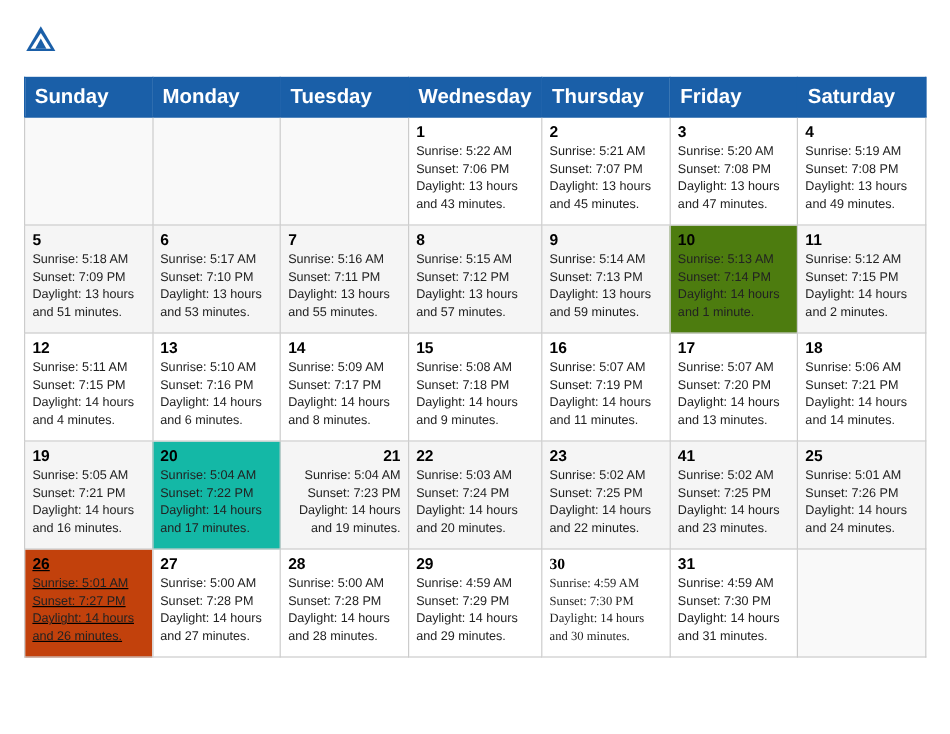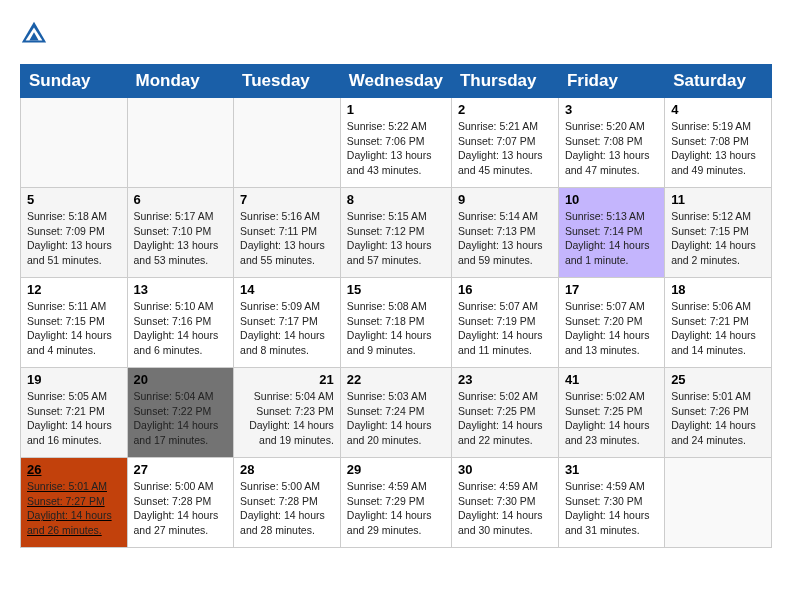--- a/index.html
+++ b/index.html
@@ -148,21 +148,21 @@
           <div class="day-info">Sunrise: 5:16 AM<br>Sunset: 7:11 PM<br>Daylight: 13 hours and 55 minutes.</div>
         </td>
         <td style="background-color: rgb(245, 245, 245);">
           <div class="day-num">8</div>
           <div class="day-info">Sunrise: 5:15 AM<br>Sunset: 7:12 PM<br>Daylight: 13 hours and 57 minutes.</div>
         </td>
         <td style="background-color: rgb(245, 245, 245);">
           <div class="day-num">9</div>
           <div class="day-info">Sunrise: 5:14 AM<br>Sunset: 7:13 PM<br>Daylight: 13 hours and 59 minutes.</div>
         </td>
-        <td style="background-color: #c4b5fd; margin-top: 20px;">
+        <td style="background-color: #4d7c0f; margin-top: 20px;">
           <div class="day-num">10</div>
           <div class="day-info">Sunrise: 5:13 AM<br>Sunset: 7:14 PM<br>Daylight: 14 hours and 1 minute.</div>
         </td>
         <td style="background-color: rgb(245, 245, 245);">
           <div class="day-num">11</div>
           <div class="day-info">Sunrise: 5:12 AM<br>Sunset: 7:15 PM<br>Daylight: 14 hours and 2 minutes.</div>
         </td>
       </tr>
       <tr>
         <td style="background-color: rgb(255, 255, 255);">
@@ -192,21 +192,21 @@
         <td style="background-color: rgb(255, 255, 255);">
           <div class="day-num">18</div>
           <div class="day-info">Sunrise: 5:06 AM<br>Sunset: 7:21 PM<br>Daylight: 14 hours and 14 minutes.</div>
         </td>
       </tr>
       <tr>
         <td style="background-color: rgb(245, 245, 245);">
           <div class="day-num">19</div>
           <div class="day-info">Sunrise: 5:05 AM<br>Sunset: 7:21 PM<br>Daylight: 14 hours and 16 minutes.</div>
         </td>
-        <td style="background-color: #737373;">
+        <td style="background-color: #14b8a6;">
           <div class="day-num">20</div>
           <div class="day-info">Sunrise: 5:04 AM<br>Sunset: 7:22 PM<br>Daylight: 14 hours and 17 minutes.</div>
         </td>
         <td style="background-color: rgb(245, 245, 245); text-align: right;">
           <div class="day-num">21</div>
           <div class="day-info">Sunrise: 5:04 AM<br>Sunset: 7:23 PM<br>Daylight: 14 hours and 19 minutes.</div>
         </td>
         <td style="background-color: rgb(245, 245, 245);">
           <div class="day-num">22</div>
           <div class="day-info">Sunrise: 5:03 AM<br>Sunset: 7:24 PM<br>Daylight: 14 hours and 20 minutes.</div>
@@ -234,21 +234,21 @@
           <div class="day-info">Sunrise: 5:00 AM<br>Sunset: 7:28 PM<br>Daylight: 14 hours and 27 minutes.</div>
         </td>
         <td style="background-color: rgb(255, 255, 255);">
           <div class="day-num">28</div>
           <div class="day-info">Sunrise: 5:00 AM<br>Sunset: 7:28 PM<br>Daylight: 14 hours and 28 minutes.</div>
         </td>
         <td style="background-color: rgb(255, 255, 255);">
           <div class="day-num">29</div>
           <div class="day-info">Sunrise: 4:59 AM<br>Sunset: 7:29 PM<br>Daylight: 14 hours and 29 minutes.</div>
         </td>
-        <td style="background-color: rgb(255, 255, 255);">
+        <td style="background-color: rgb(255, 255, 255); font-family: Liberation Serif, serif;">
           <div class="day-num">30</div>
           <div class="day-info">Sunrise: 4:59 AM<br>Sunset: 7:30 PM<br>Daylight: 14 hours and 30 minutes.</div>
         </td>
         <td style="background-color: rgb(255, 255, 255);">
           <div class="day-num">31</div>
           <div class="day-info">Sunrise: 4:59 AM<br>Sunset: 7:30 PM<br>Daylight: 14 hours and 31 minutes.</div>
         </td>
         <td class="empty-cell" style="background-color: rgb(249, 249, 249);"></td>
       </tr>
     </tbody>

